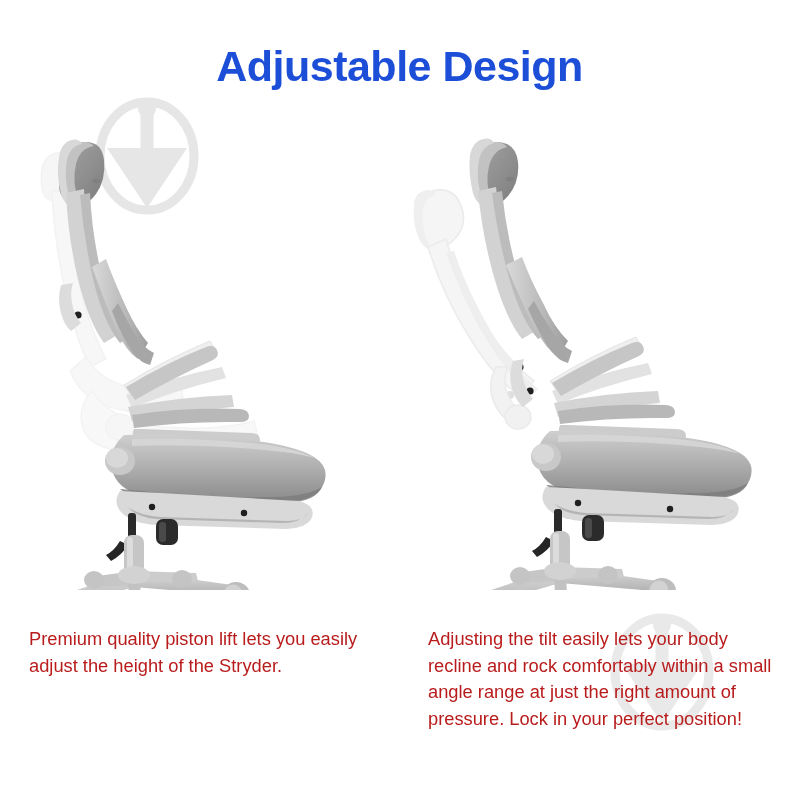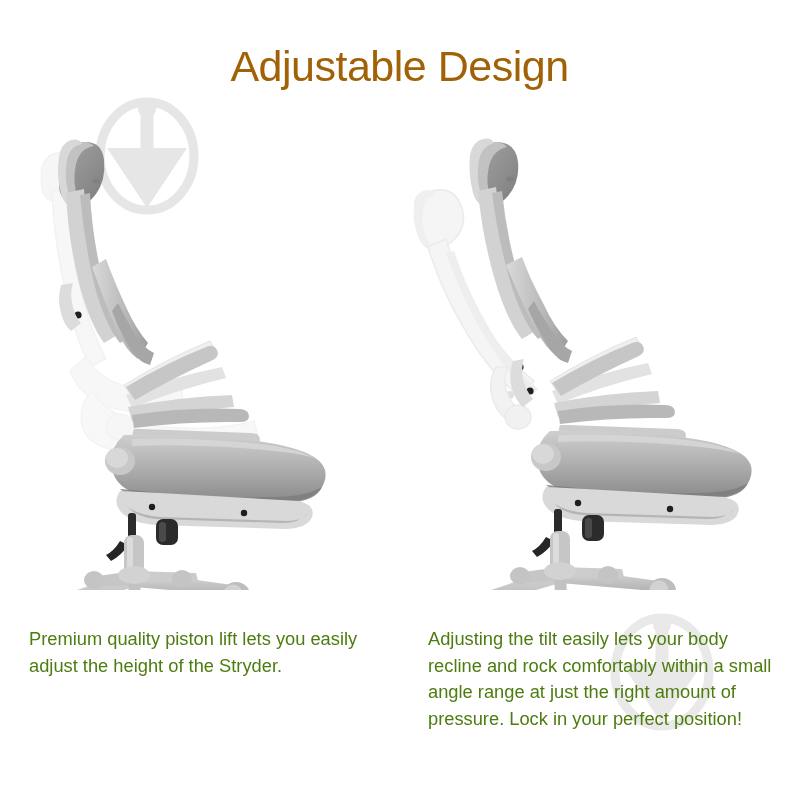--- a/index.html
+++ b/index.html
@@ -24,23 +24,23 @@
   }
 
   
   .title {
     position: absolute;
     top: 42px;
     left: 0;
     width: 799px;
     text-align: center;
     font-size: 43px;
-    font-weight: 400;
+    font-weight: 700;
     letter-spacing: -0.5px;
-    color: #a16207;
+    color: #1d4ed8;
     line-height: 1.15;
   }
 
   
   .panels {
     position: absolute;
     top: 95px;
     left: 0;
     width: 799px;
     height: 495px;
@@ -66,21 +66,21 @@
     top: 608px;
     left: 0;
     width: 799px;
     height: 180px;
   }
   .caption {
     position: absolute;
     top: 0;
     font-size: 18.3px;
     line-height: 26.5px;
-    color: #4d7c0f;
+    color: #b91c1c;
     font-weight: 400;
   }
   .caption-left {
     left: 29px;
     width: 362px;
   }
   .caption-right {
     left: 428px;
     width: 350px;
   }

